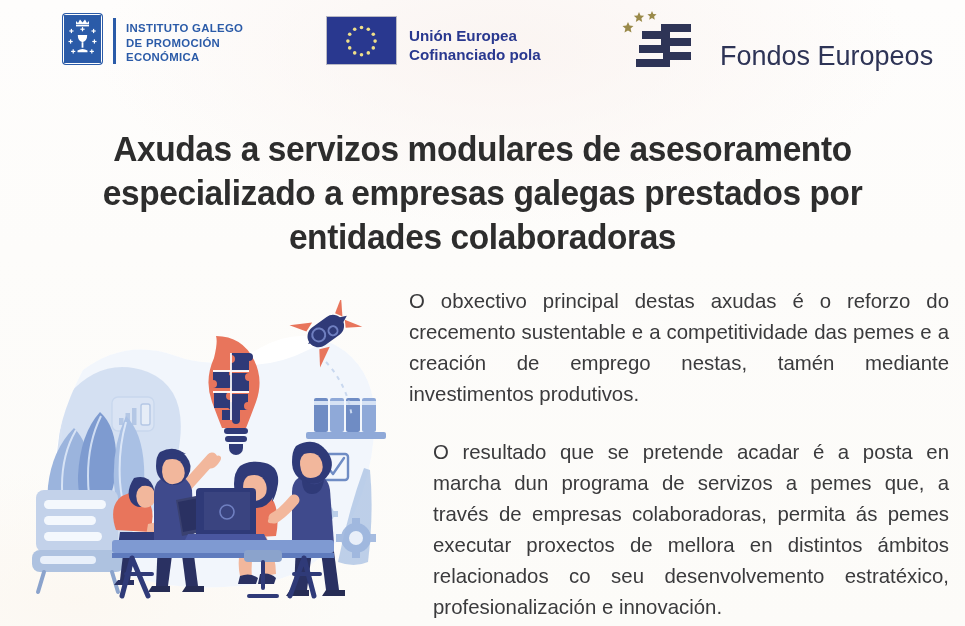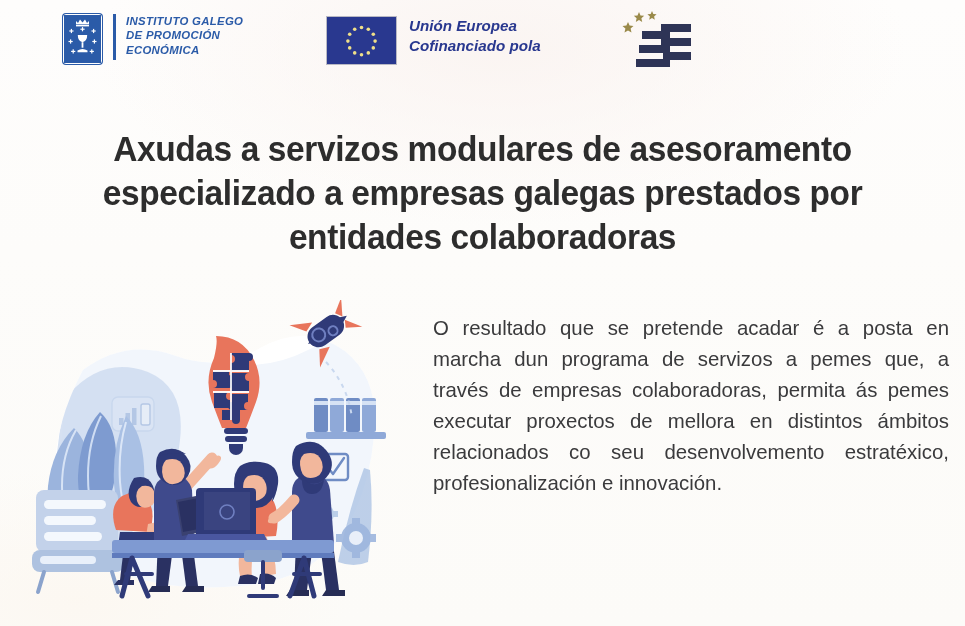--- a/index.html
+++ b/index.html
@@ -28,21 +28,21 @@
     pointer-events: none;
   }
 
   
   #logo-bar {
     position: absolute;
     left: 0; top: 0;
     width: 965px;
     height: 88px;
   }
-  .logo-block { position: absolute; display: flex; align-items: flex-start; font-style: italic; }
+  .logo-block { position: absolute; display: flex; align-items: flex-end; }
 
   
   #logo-igape { left: 63px; top: 14px; }
   #igape-shield {
     width: 37px; height: 48px;
     background: #2b5ba8;
     border: 1.5px solid #ffffff;
     border-radius: 3px;
     position: relative;
     box-shadow: 0 0 0 1px #2b5ba8;
@@ -228,20 +228,21 @@
           <g fill="#2e3456">
             <path d="M39 16 h30 v8 h-30 z"></path>
             <path d="M20 23 h28 v8 h-28 z"></path>
             <path d="M39 30 h30 v8 h-30 z"></path>
             <path d="M17 37 h31 v8 h-31 z"></path>
             <path d="M41 44 h28 v8 h-28 z"></path>
             <path d="M14 51 h34 v8 h-34 z"></path>
           </g>
         </svg>
       </div>
+      <div id="fondos-text">Fondos Europeos</div>
     </div>
   </div>
 
   <h1 id="heading">Axudas a servizos modulares de asesoramento especializado a empresas galegas prestados por entidades colaboradoras</h1>
 
   <div id="illustration">
     <svg viewBox="0 0 390 320" xmlns="http://www.w3.org/2000/svg">
       <defs>
         <clipPath id="blobClip">
           <path d="M75 70 Q118 38 168 56 Q212 72 252 48 Q298 22 338 52 Q372 80 366 136 Q360 200 330 240 Q296 282 232 286 Q160 292 110 272 Q62 252 50 200 Q38 140 75 70 Z"></path>
@@ -427,15 +428,16 @@
         <path d="M124 258 L114 296 M124 258 L140 296 M296 258 L306 296 M296 258 L282 296" stroke="#2f3a78" stroke-width="5" stroke-linecap="round" fill="none"></path>
         <path d="M118 274 h26 M286 274 h26" stroke="#2f3a78" stroke-width="4" stroke-linecap="round"></path>
 
         <rect x="236" y="250" width="38" height="12" rx="4" fill="#8ba3cc"></rect>
         <path d="M255 262 v26 M241 296 h28" stroke="#2f3a78" stroke-width="4" stroke-linecap="round"></path>
       </g>
     </svg>
   </div>
 
   <div id="body-text">
+    <p class="first">O obxectivo principal destas axudas é o reforzo do crecemento sustentable e a competitividade das pemes e a creación de emprego nestas, tamén mediante investimentos produtivos.</p>
     <p class="second">O resultado que se pretende acadar é a posta en marcha dun programa de servizos a pemes que, a través de empresas colaboradoras, permita ás pemes executar proxectos de mellora en distintos ámbitos relacionados co seu desenvolvemento estratéxico, profesionalización e innovación.</p>
   </div>
 </div>
 
 </body></html>

